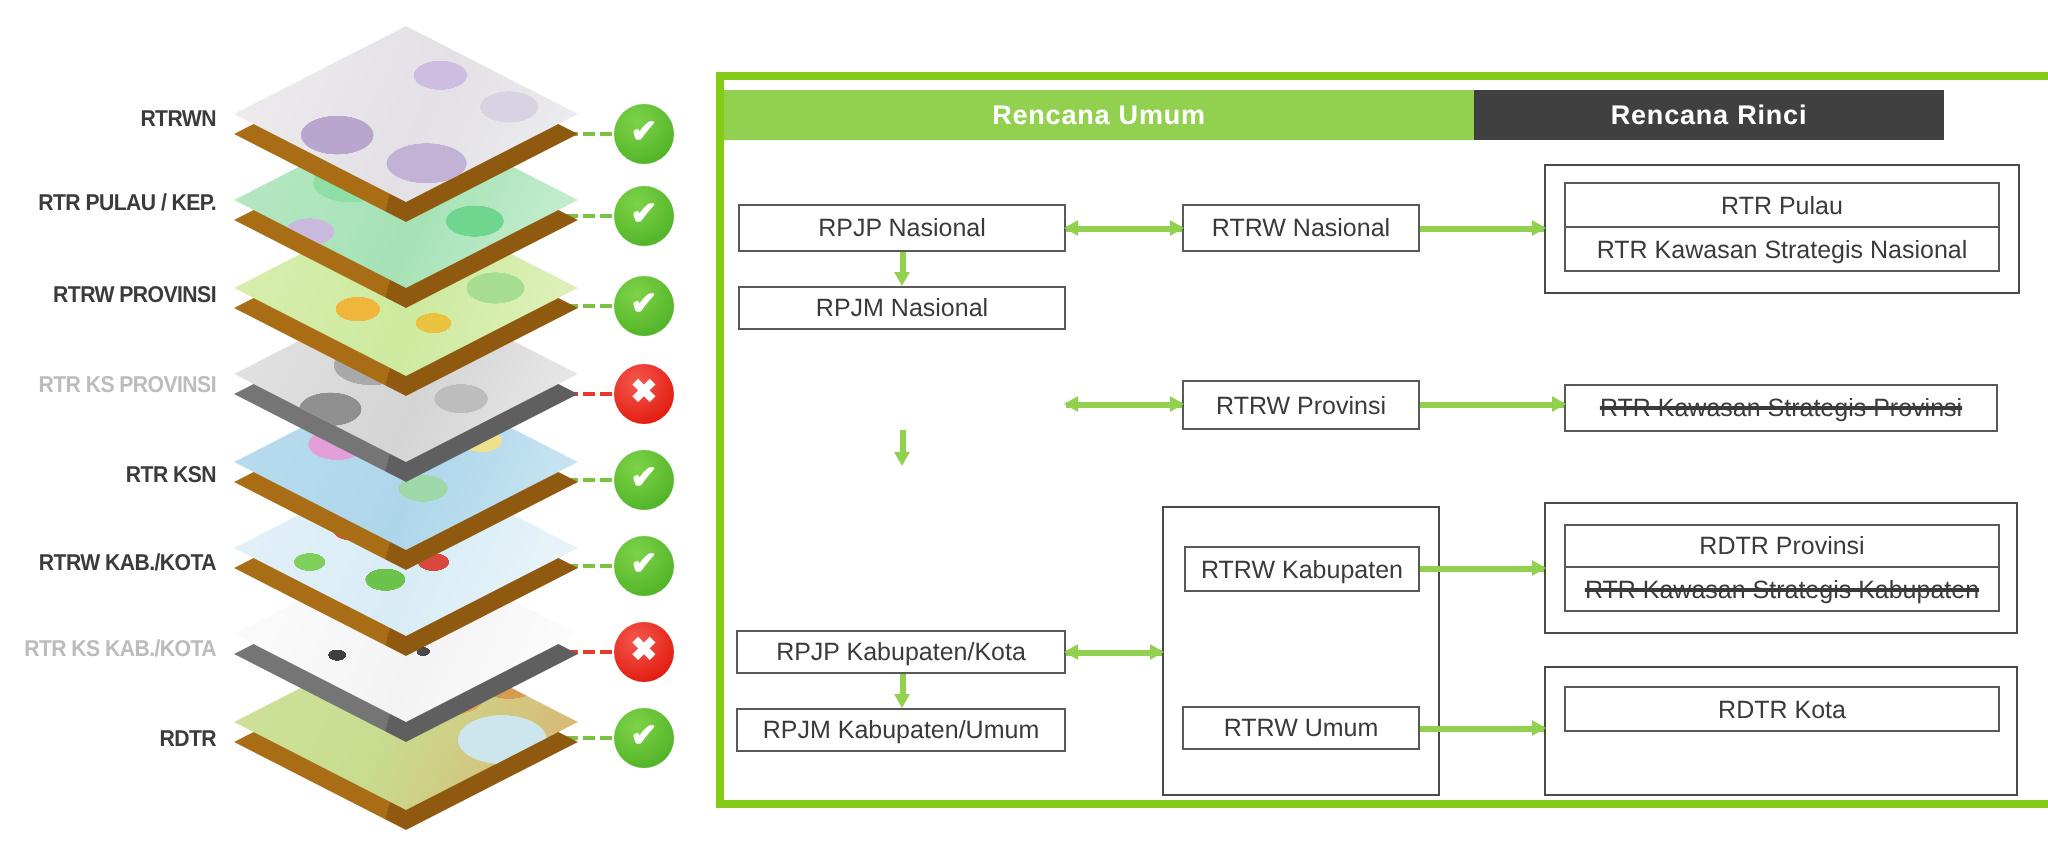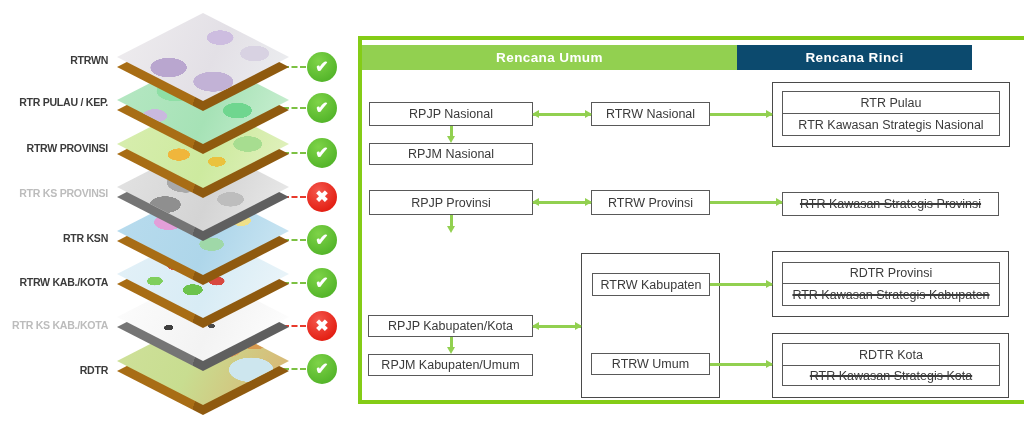--- a/index.html
+++ b/index.html
@@ -72,21 +72,21 @@
     line-height:1;}
   .badge.check{background:radial-gradient(circle at 38% 30%,#7ed348,#54b52a 75%);}
   .badge.cross{background:radial-gradient(circle at 38% 30%,#f4574d,#e31f13 75%);}
 
   
   .panel{position:absolute;left:358px;top:36px;width:664px;height:360px;
     background:#fff;border:4px solid #84cc16;}
   .hdr{position:absolute;top:5px;height:25px;display:flex;align-items:center;
     justify-content:center;color:#fff;font-weight:bold;font-size:13.5px;letter-spacing:.4px;}
   .hdr.green{left:0;width:375px;background:#92d050;}
-  .hdr.gray{left:375px;width:235px;background:#0c4a6e;}
+  .hdr.gray{left:375px;width:235px;background:#404040;}
   .fbox{position:absolute;background:#fff;border:1.4px solid #595959;box-sizing:border-box;
     display:flex;align-items:center;justify-content:center;font-size:12.5px;color:#3a3a3a;
     white-space:nowrap;}
   .fcontainer{position:absolute;background:#fff;border:1.4px solid #4a4a4a;box-sizing:border-box;}
   .strike{text-decoration:line-through;text-decoration-thickness:1.5px;}
   .arr-h{position:absolute;height:2.5px;background:#92d050;}
   .arr-h.head-r::after{content:"";position:absolute;right:-1px;top:-3.5px;width:0;height:0;
     border-top:4.5px solid transparent;border-bottom:4.5px solid transparent;border-left:7px solid #92d050;}
   .arr-h.head-l::before{content:"";position:absolute;left:-1px;top:-3.5px;width:0;height:0;
     border-top:4.5px solid transparent;border-bottom:4.5px solid transparent;border-right:7px solid #92d050;}
@@ -169,32 +169,30 @@
   <div class="fcontainer" style="left:219px;top:213px;width:139px;height:145px"></div>
   <div class="fcontainer" style="left:410px;top:211px;width:237px;height:66px"></div>
   <div class="fcontainer" style="left:410px;top:293px;width:237px;height:65px"></div>
 
   <div class="fbox" style="left:7px;top:62px;width:164px;height:24px">RPJP Nasional</div>
   <div class="fbox" style="left:229px;top:62px;width:119px;height:24px">RTRW Nasional</div>
   <div class="fbox" style="left:420px;top:51px;width:218px;height:23px">RTR Pulau</div>
   <div class="fbox" style="left:420px;top:73px;width:218px;height:23px">RTR Kawasan Strategis Nasional</div>
   <div class="fbox" style="left:7px;top:103px;width:164px;height:22px">RPJM Nasional</div>
 
-  <div class="fbox" style="left:7px;top:150px;width:164px;height:25px">RPJP Provinsi</div>
   <div class="fbox" style="left:229px;top:150px;width:119px;height:25px">RTRW Provinsi</div>
   <div class="fbox strike" style="left:420px;top:152px;width:217px;height:24px">RTR Kawasan Strategis Provinsi</div>
 
   <div class="fbox" style="left:230px;top:233px;width:118px;height:23px">RTRW Kabupaten</div>
   <div class="fbox" style="left:420px;top:222px;width:218px;height:22px">RDTR Provinsi</div>
   <div class="fbox strike" style="left:420px;top:243px;width:218px;height:23px">RTR Kawasan Strategis Kabupaten</div>
   <div class="fbox" style="left:6px;top:275px;width:165px;height:22px">RPJP Kabupaten/Kota</div>
   <div class="fbox" style="left:6px;top:314px;width:165px;height:22px">RPJM Kabupaten/Umum</div>
   <div class="fbox" style="left:229px;top:313px;width:119px;height:22px">RTRW Umum</div>
   <div class="fbox" style="left:420px;top:303px;width:218px;height:23px">RDTR Kota</div>
-  <div class="fbox strike" style="left:420px;top:325px;width:218px;height:21px">RTR Kawasan Strategis Kota</div>
 
   <div class="arr-h head-l head-r" style="left:171px;top:73px;width:58px"></div>
   <div class="arr-h head-r" style="left:348px;top:73px;width:62px"></div>
   <div class="arr-v" style="left:88px;top:86px;height:11px"></div>
   <div class="arr-h head-l head-r" style="left:171px;top:161px;width:58px"></div>
   <div class="arr-h head-r" style="left:348px;top:161px;width:72px"></div>
   <div class="arr-v" style="left:88px;top:175px;height:12px"></div>
   <div class="arr-h head-r" style="left:348px;top:243px;width:62px"></div>
   <div class="arr-h head-l head-r" style="left:171px;top:285px;width:48px"></div>
   <div class="arr-v" style="left:88px;top:297px;height:11px"></div>

